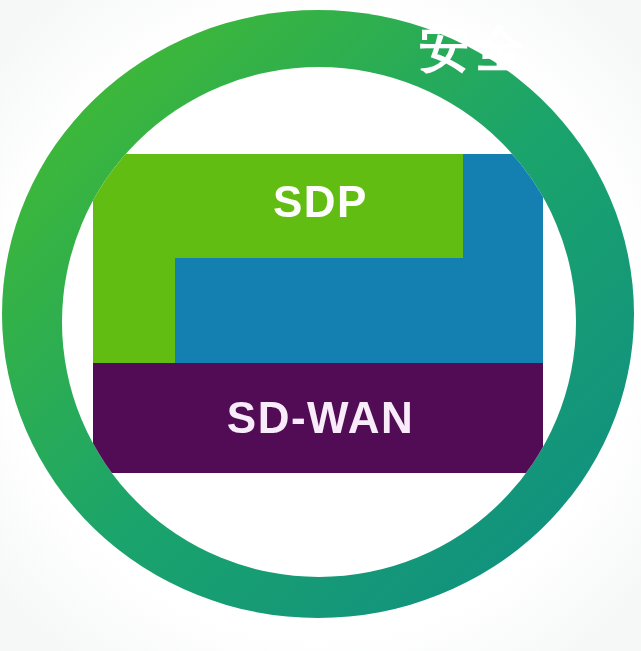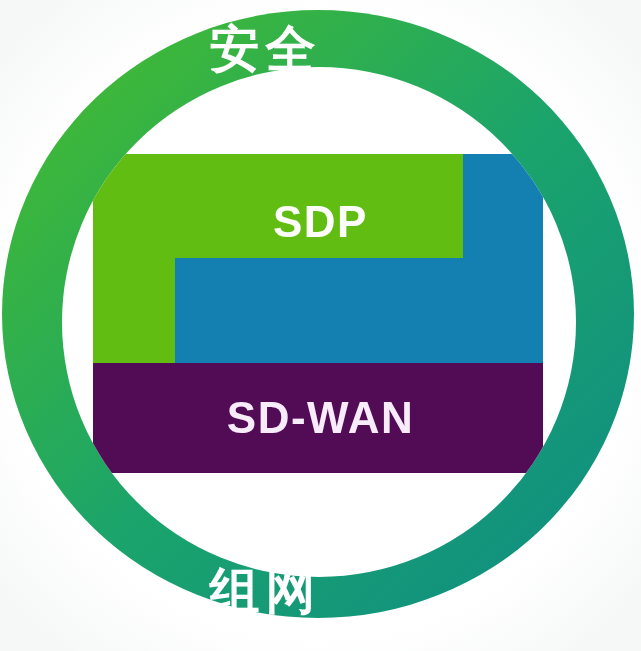--- a/index.html
+++ b/index.html
@@ -23,25 +23,25 @@
   .blk-sdp-col    {left:93px; top:258px; width:82px;  height:106px;}
   .blk-sdsec-col  {left:463px;top:154px; width:80px;  height:104px;}
   .blk-sdsec-main {left:175px;top:258px; width:368px; height:106px;}
   .blk-sdwan      {left:93px; top:363px; width:450px; height:110px;}
   .layer-label{
     position:absolute;left:0;width:641px;
     display:flex;align-items:center;justify-content:center;
     font-size:44px;font-weight:600;letter-spacing:1.5px;line-height:1;
     pointer-events:none;
   }
-  .lbl-sdp  {top:170px;height:104px;}
+  .lbl-sdp  {top:150px;height:104px;}
   .lbl-sdsec{top:258px;height:106px;}
   .lbl-sdwan{top:363px;height:110px;}
   .ring-label{
-    position:absolute;left:0;width:531px;text-align:center;
+    position:absolute;left:0;width:531px;text-align:right;
     font-size:50px;font-weight:700;letter-spacing:6px;line-height:1;
     color:#ffffff;pointer-events:none;
   }
   .ring-label-top{top:24px;}
   .ring-label-bottom{top:566px;}
 </style>
 </head>
 <body>
 
 <div class="stage">
@@ -63,15 +63,14 @@
     <div class="block blk-sdp-col" style="background: rgb(98, 189, 18);"></div>
     <div class="block blk-sdsec-col" style="background: rgb(20, 128, 178);"></div>
     <div class="block blk-sdsec-main" style="background: rgb(20, 128, 178);"></div>
     <div class="block blk-sdwan" style="background: rgb(82, 12, 85);"></div>
   </div>
 
   <div class="layer-label lbl-sdp" style="color: rgb(253, 254, 251);">SDP</div>
   <div class="layer-label lbl-sdwan" style="color: rgb(248, 236, 250);">SD-WAN</div>
 
   <div class="ring-label ring-label-top" style="color: rgb(255, 255, 255);">安全</div>
-  <div class="ring-label ring-label-bottom" style="color: rgb(255, 255, 255);">组网</div>
 
 </div>
 
 </body></html>

